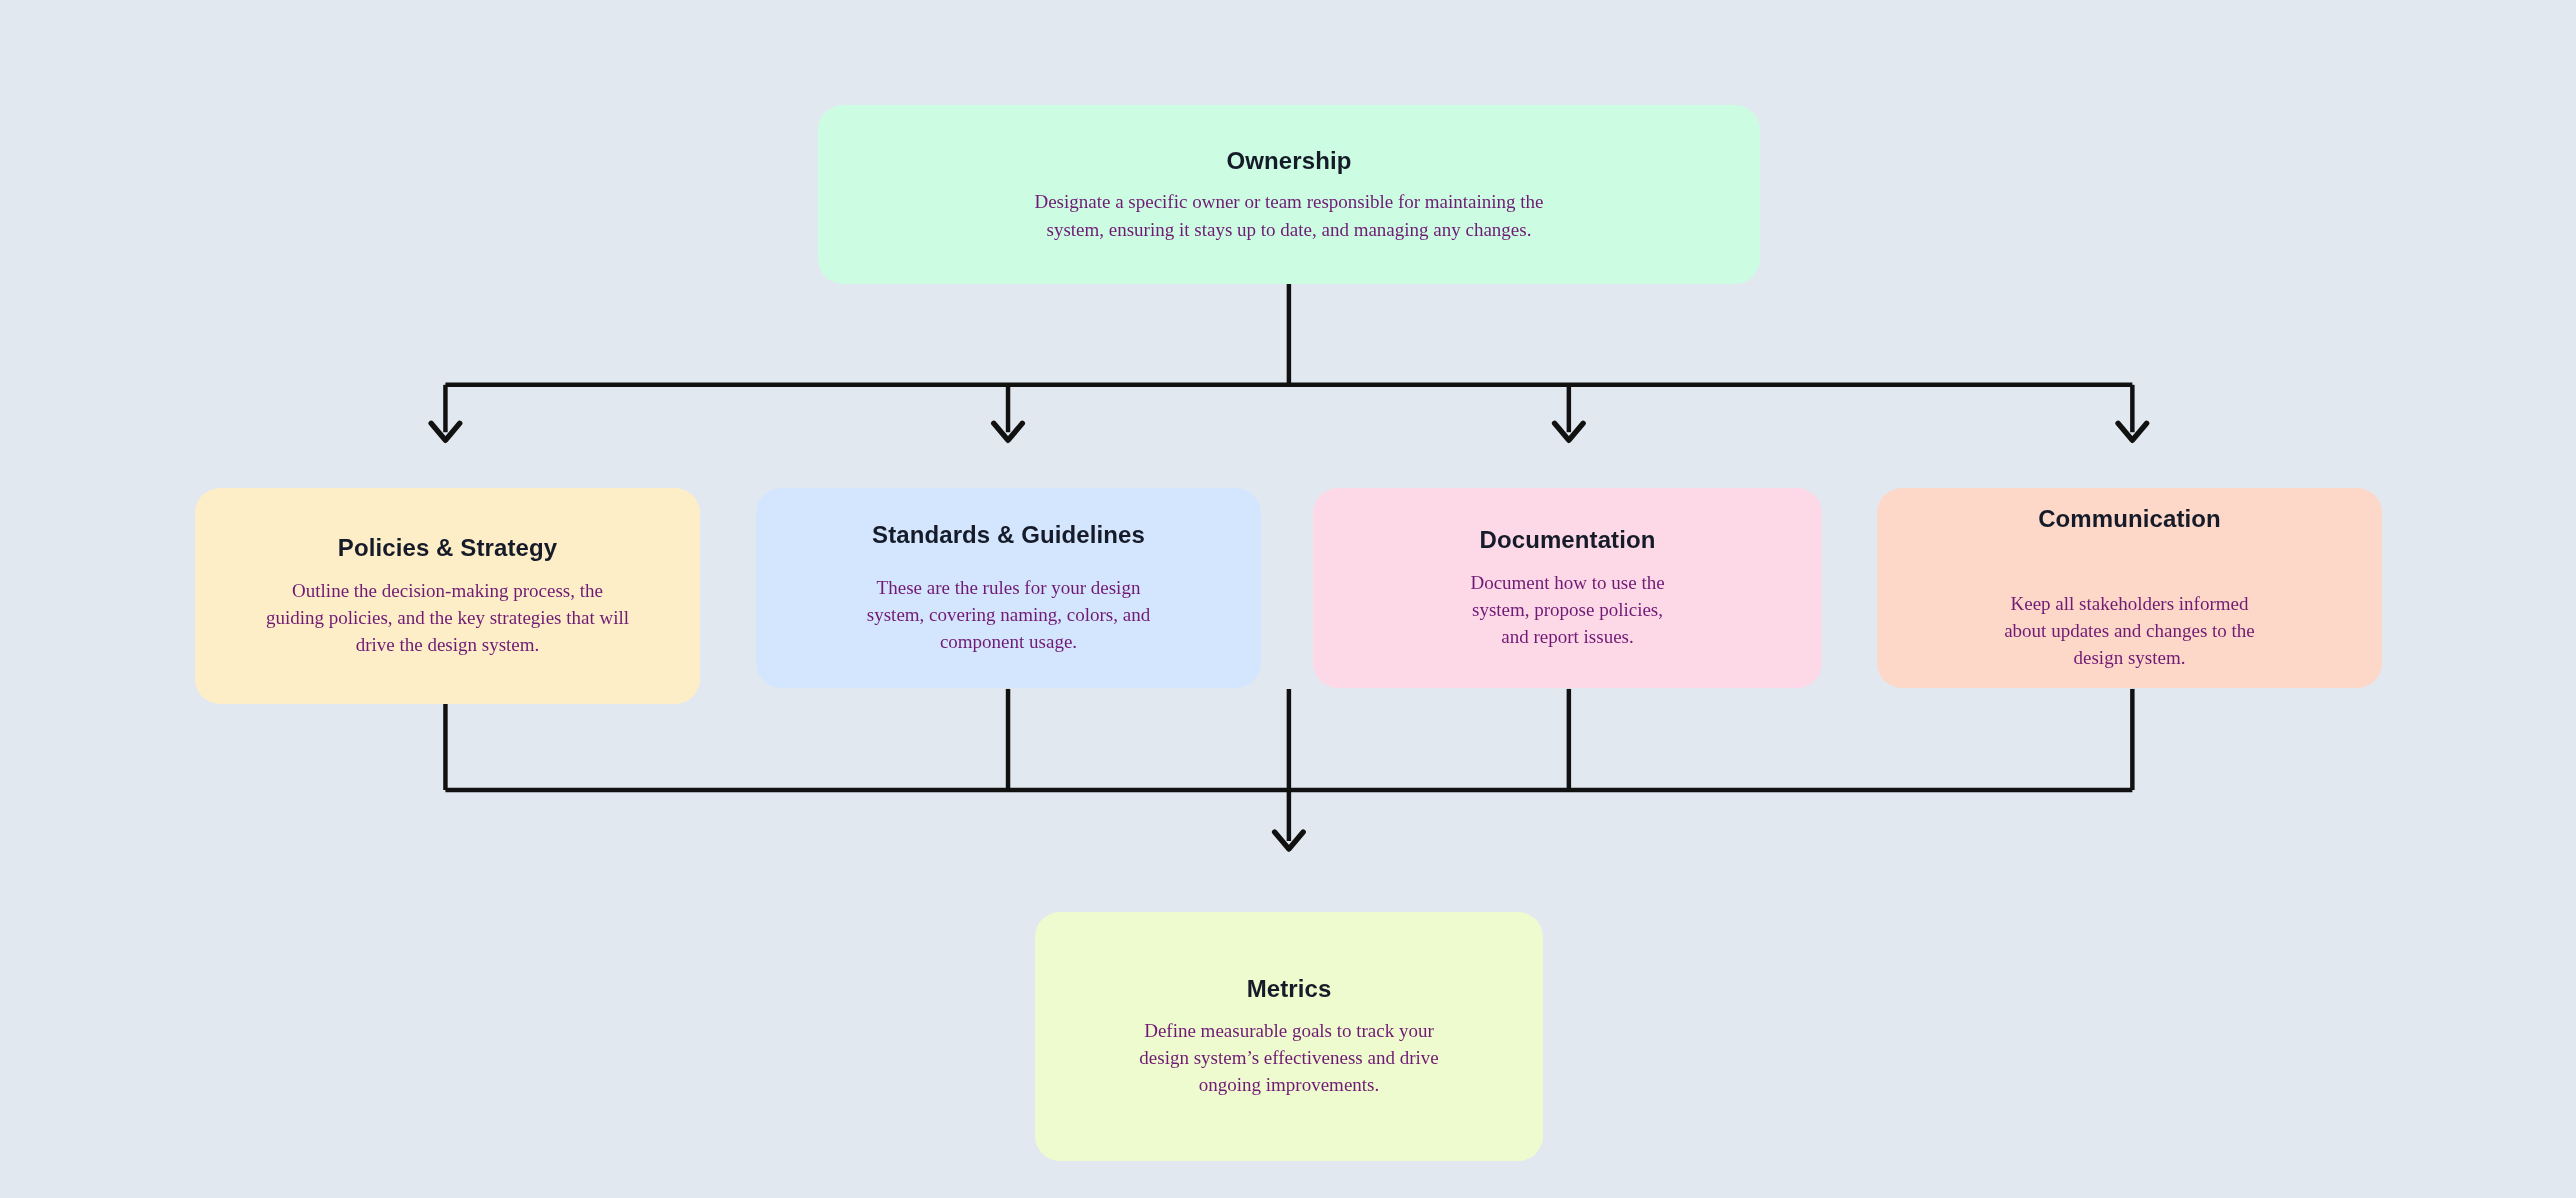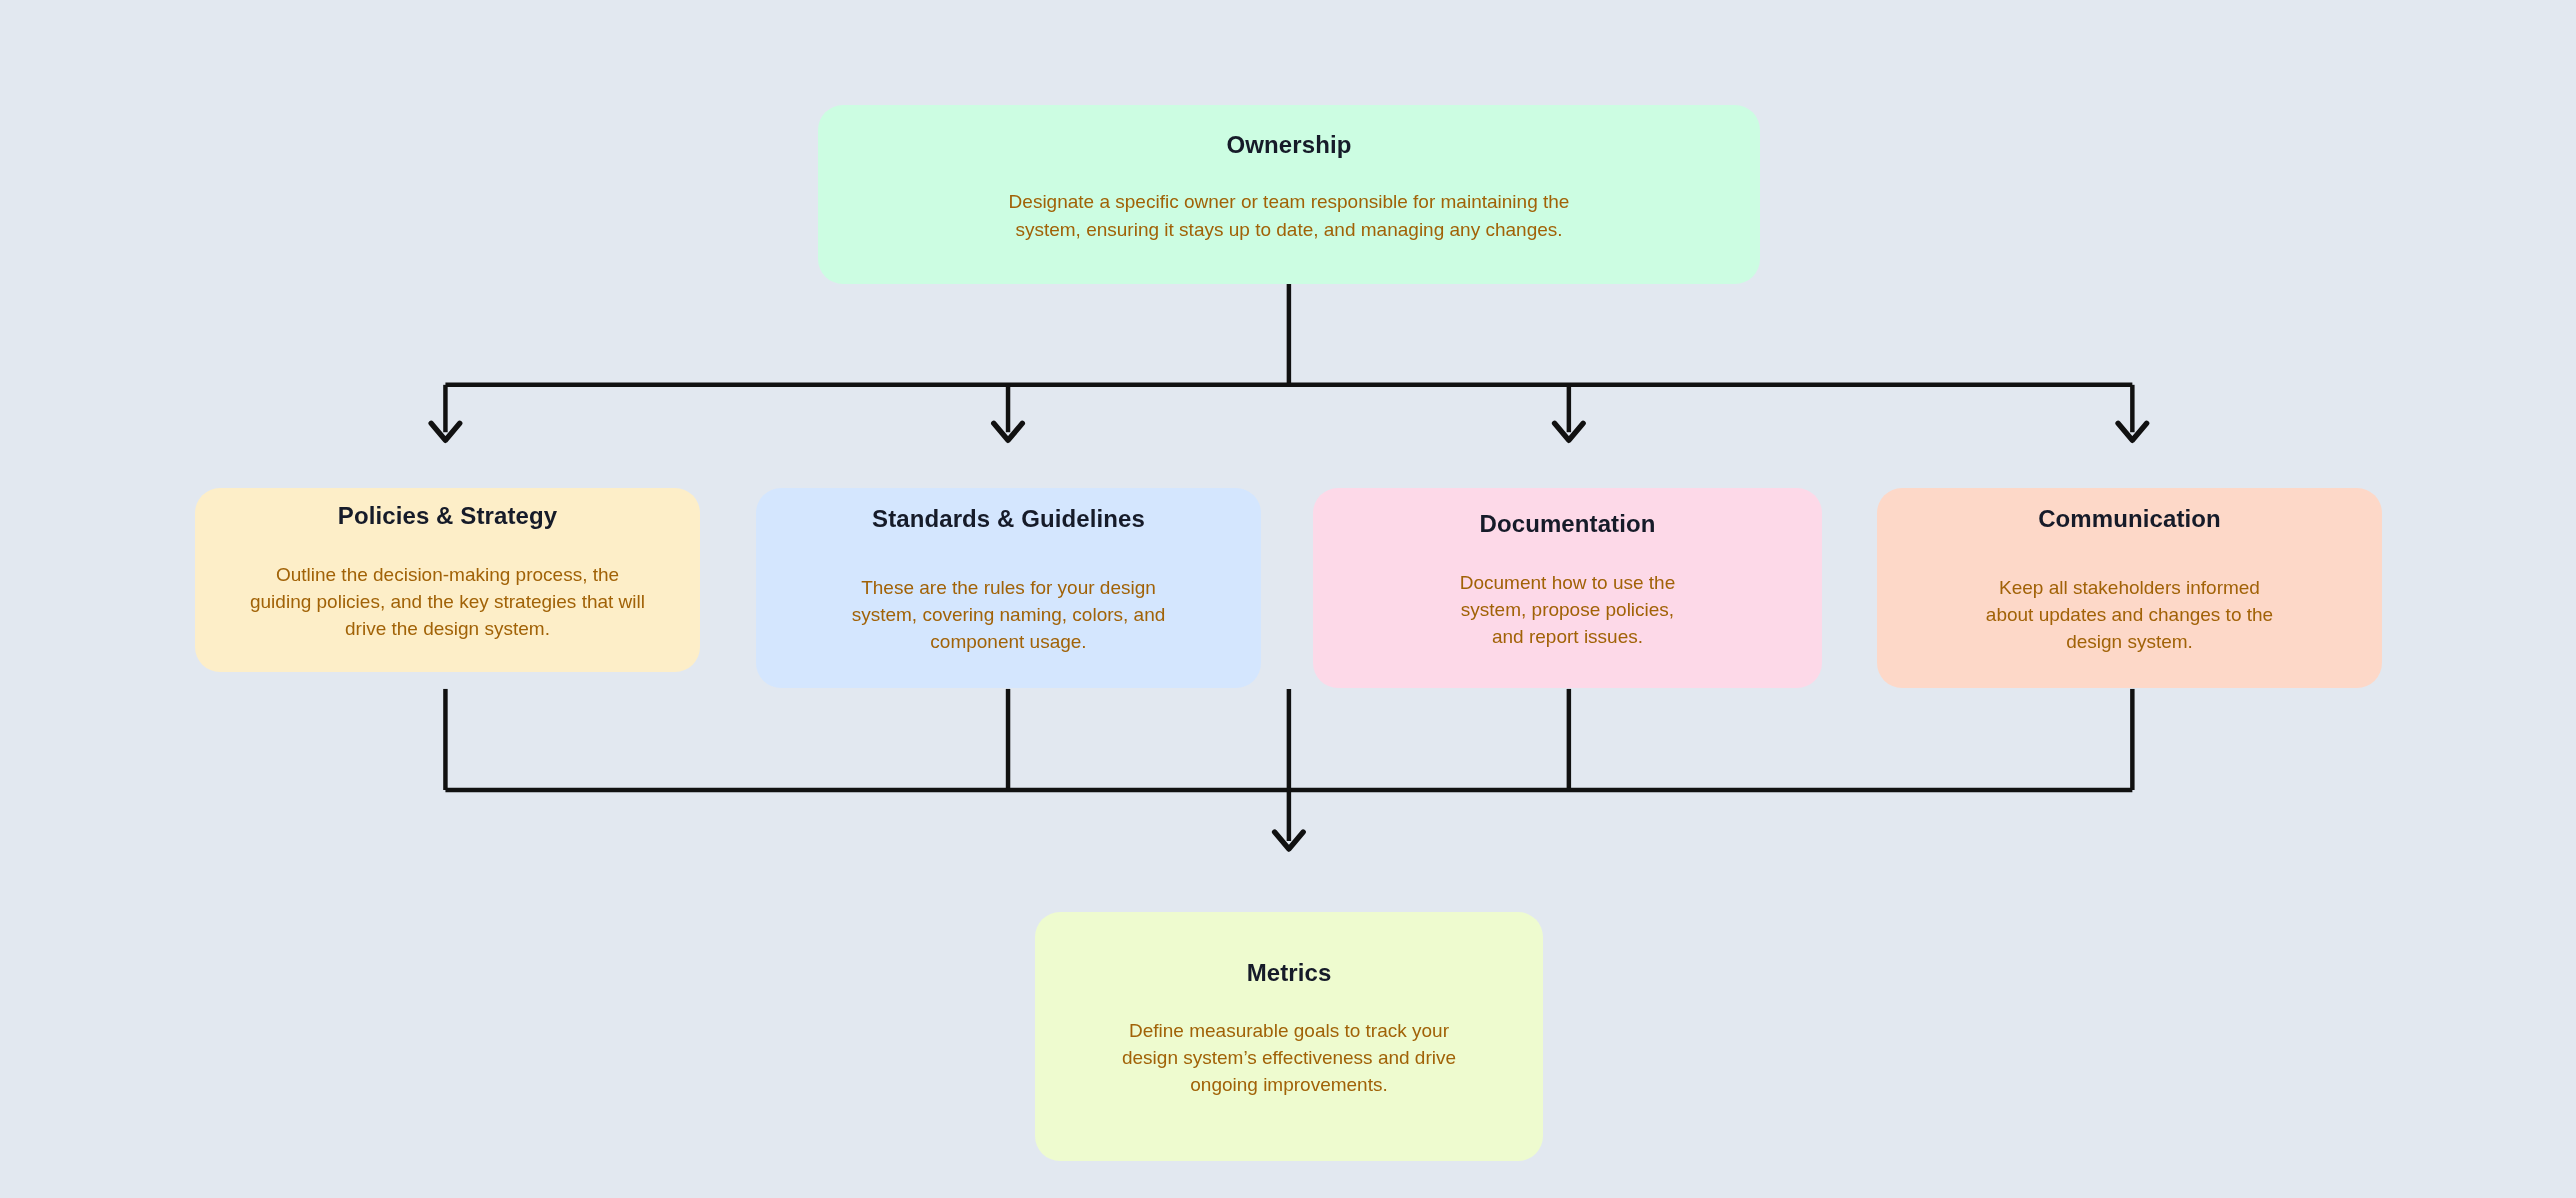--- a/index.html
+++ b/index.html
@@ -42,25 +42,26 @@
     font-size: 24px;
     font-weight: bold;
     color: #161b29;
     letter-spacing: 0.1px;
     line-height: 1.25;
     margin: 0 0 14.3px 0;
   }
   .node-desc {
     font-size: 19px;
     font-weight: normal;
-    color: #a16207;
+    color: #701a75;
     line-height: 1.42;
-    margin: 16px;
+    margin: 0;
     max-width: 100%;
     white-space: pre-line;
+    font-family: Liberation Serif, serif;
   }
   .node-root .node-title { margin-bottom: 12.5px; }
   .node-root .node-desc { line-height: 1.45; }
 </style>
 </head>
 <body>
 
 <div id="canvas">
 
   <svg id="edges" width="2576" height="1199" viewBox="0 0 2880 1340" xmlns="http://www.w3.org/2000/svg">
@@ -91,21 +92,21 @@
       <path d="M 1425,930 L 1441,949 L 1457,930"></path>
     </g>
   </svg>
 
   <div class="node node-root" style="left:818px; top:105px; width:942px; height:179px; background:#ccfde2;">
     <div class="node-title">Ownership</div>
     <div class="node-desc">Designate a specific owner or team responsible for maintaining the
 system, ensuring it stays up to date, and managing any changes.</div>
   </div>
 
-  <div class="node" style="left:195px; top:488px; width:505px; height:184px; background:#fdeec8;">
+  <div class="node" style="left:195px; top:488px; width:505px; height:216px; background:#fdeec8;">
     <div class="node-title">Policies &amp; Strategy</div>
     <div class="node-desc">Outline the decision-making process, the
 guiding policies, and the key strategies that will
 drive the design system.</div>
   </div>
 
   <div class="node" style="left:756px; top:488px; width:505px; height:200px; background:#d4e6fe;gap:11px;">
     <div class="node-title">Standards &amp; Guidelines</div>
     <div class="node-desc">These are the rules for your design
 system, covering naming, colors, and

